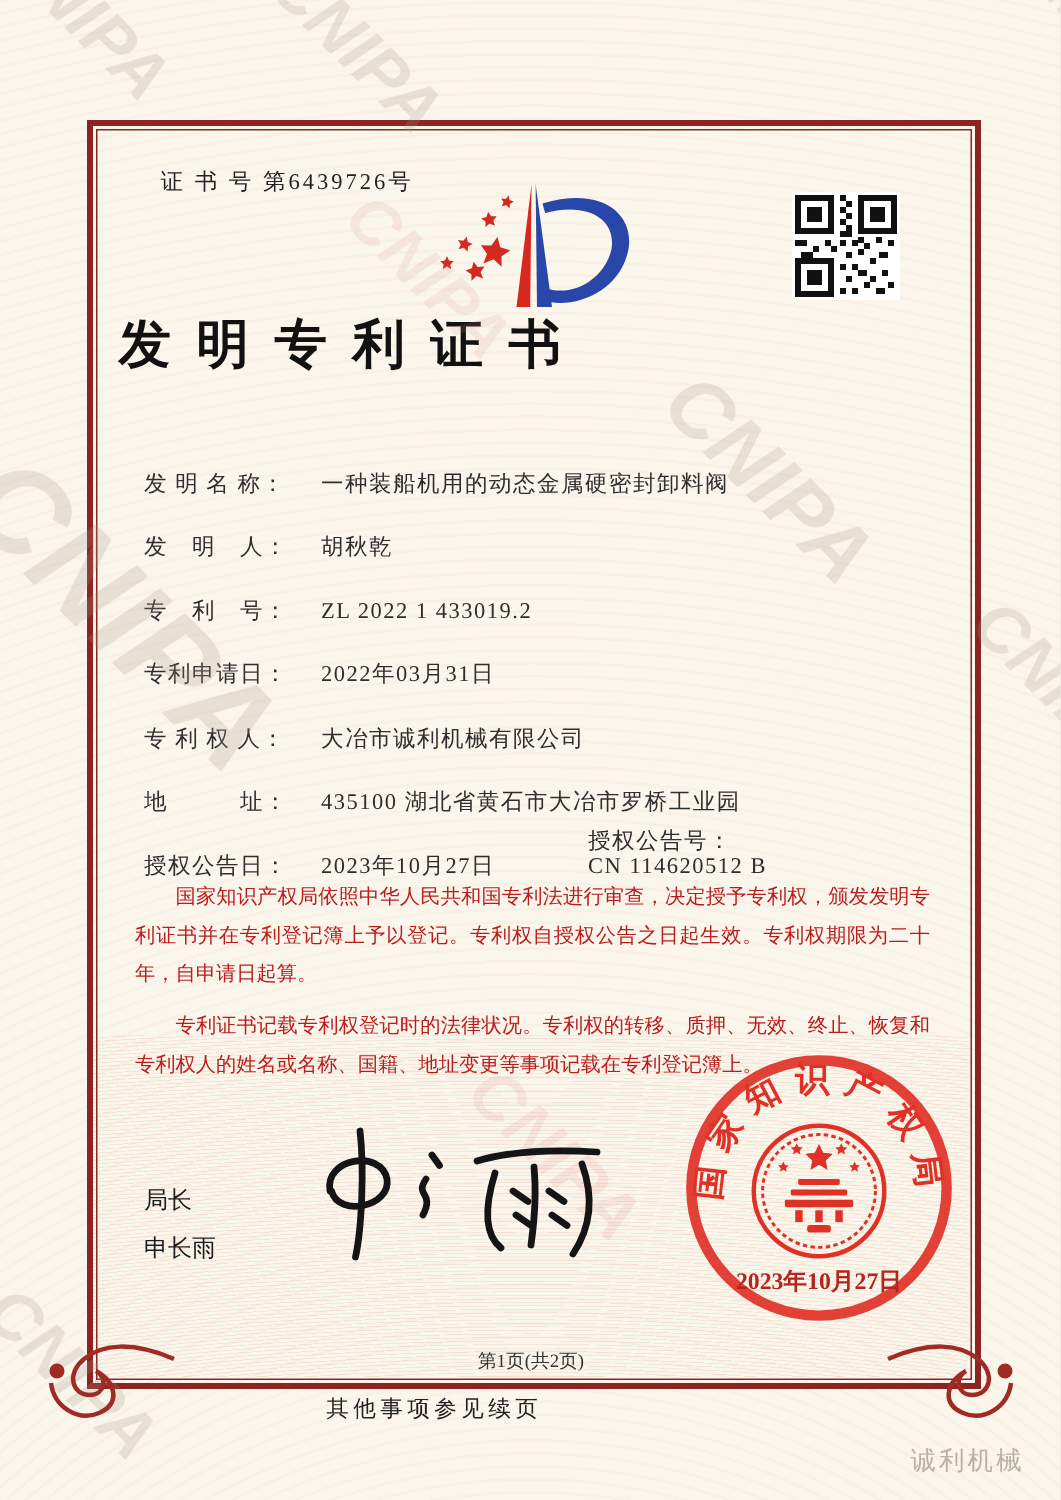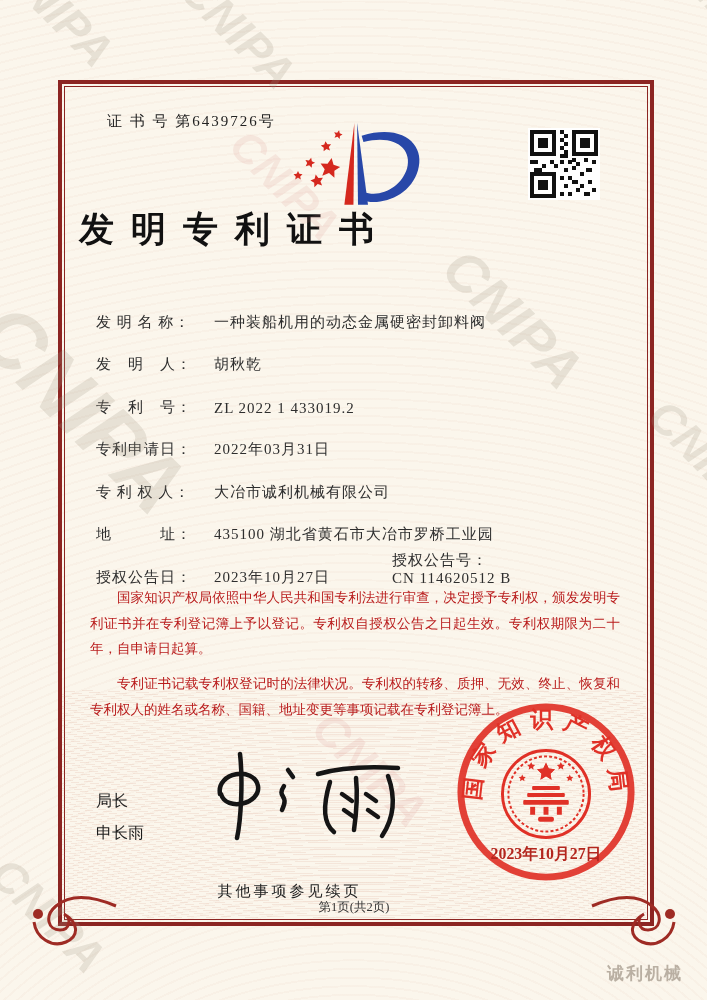--- a/index.html
+++ b/index.html
@@ -40,24 +40,24 @@
   .paras{position:absolute;left:90px;top:585px;width:530px;font-size:13.5px;
     line-height:1.9;color:#b91c1c;text-align:justify;}
   .paras p{margin:0 0 9px 0;text-indent:2em;}
   .sig-labels{position:absolute;left:96px;top:785px;
     font-family:"Liberation Sans","DejaVu Sans",sans-serif;
     font-size:16px;color:#1c1c1c;line-height:2.0;z-index:3;}
   .sig-svg{position:absolute;left:198px;top:742px;z-index:3;}
   .seal{position:absolute;left:452px;top:698px;z-index:4;}
   .footer-page{position:absolute;left:62px;top:899px;width:584px;text-align:center;
     font-size:12.5px;color:#333;z-index:3;}
-  .cont-note{position:absolute;left:0;top:882px;width:579px;text-align:center;
+  .cont-note{position:absolute;left:0;top:930px;width:579px;text-align:center;
     font-size:15px;color:#222;letter-spacing:3px;z-index:3;}
   .company-wm{position:absolute;right:24px;top:962px;
-    font-family:"Liberation Sans","DejaVu Sans",sans-serif;font-weight:bold;
+    font-family:"Liberation Sans","DejaVu Sans",sans-serif;font-weight:normal;
     font-size:17px;letter-spacing:2px;color:rgba(150,138,124,0.65);z-index:3;text-align:right;}
   .corner{position:absolute;z-index:2;}
 </style>
 </head>
 <body>
 
 <div class="page">
 
   <div class="wm" style="left:-14px;top:-18px;font-size:46px;">CNIPA</div>
   <div class="wm" style="left:168px;top:4px;font-size:46px;">CNIPA</div>

